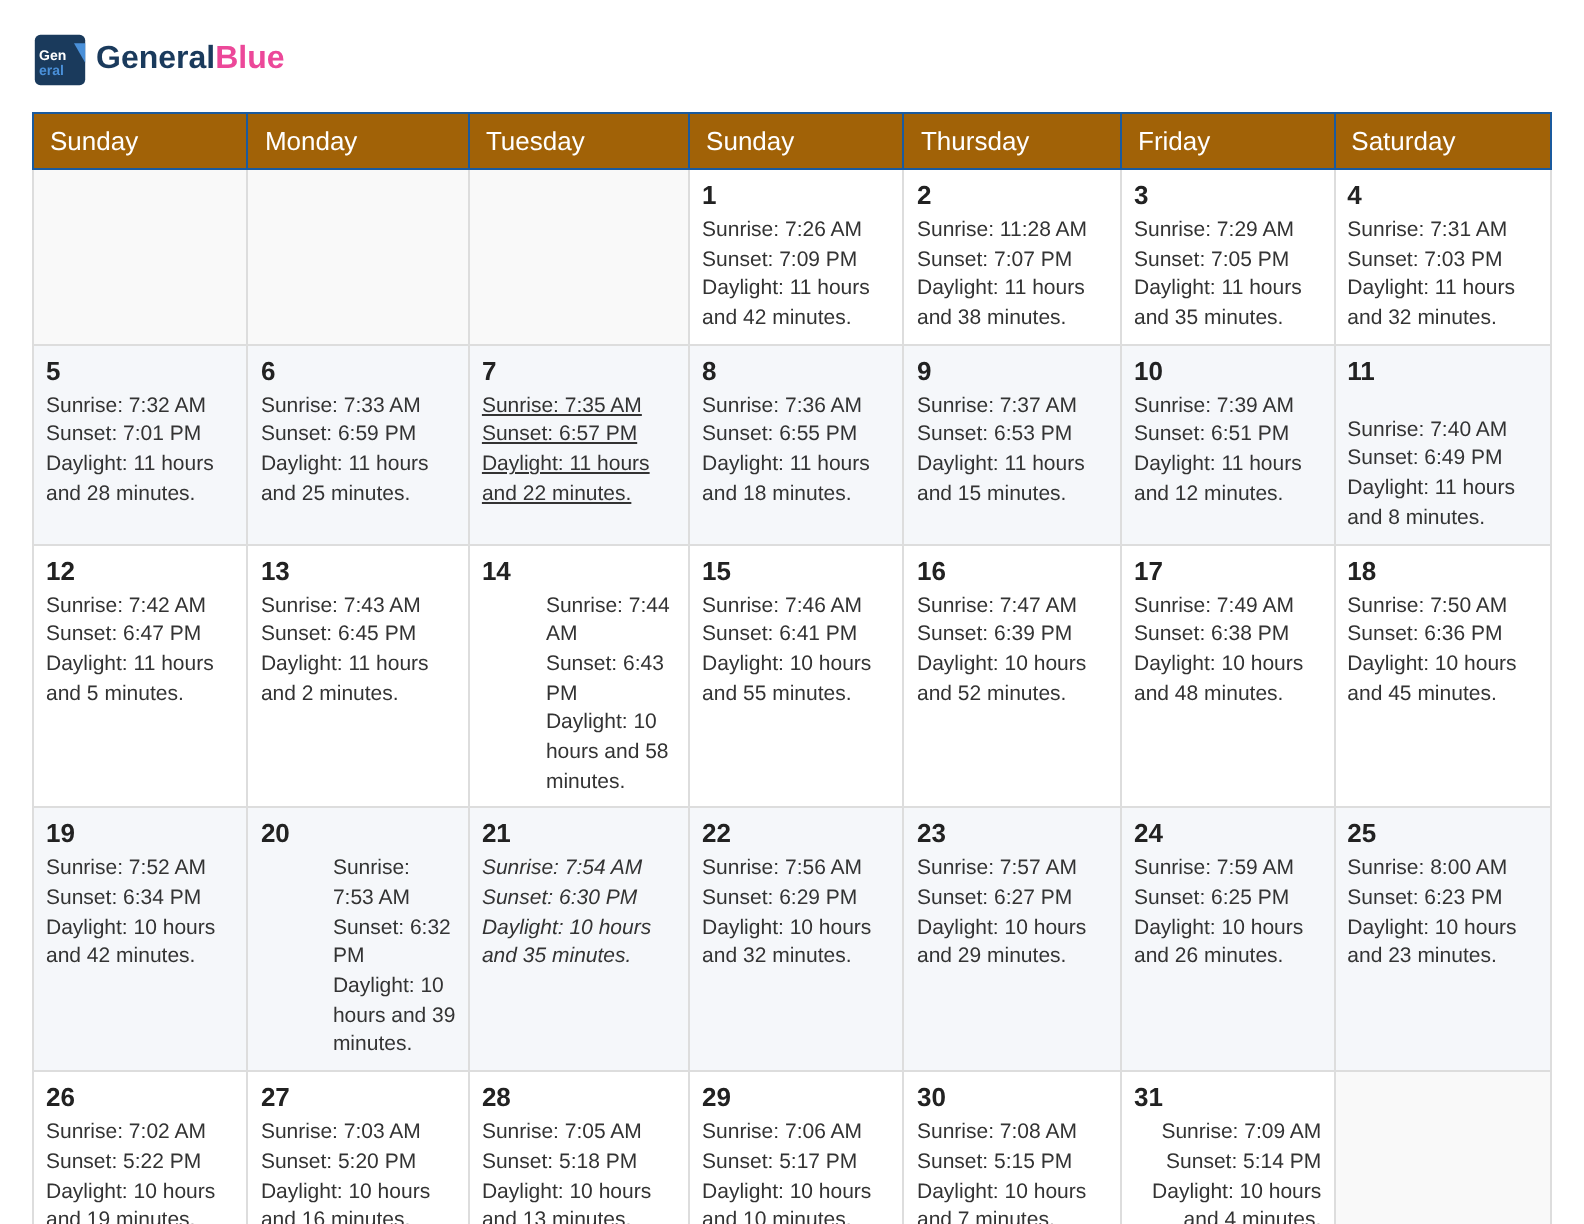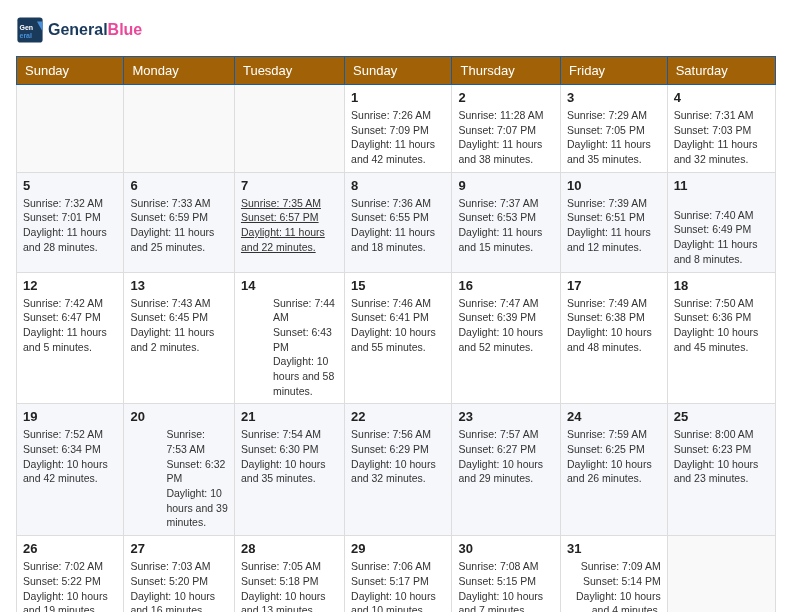--- a/index.html
+++ b/index.html
@@ -239,21 +239,21 @@
 Daylight: 10 hours and 42 minutes.</div>
         </td>
         <td>
           <span class="day-num">20</span>
           <div class="day-info" style="white-space: pre-line; margin-left: 36px;">Sunrise: 7:53 AM
 Sunset: 6:32 PM
 Daylight: 10 hours and 39 minutes.</div>
         </td>
         <td>
           <span class="day-num">21</span>
-          <div class="day-info" style="white-space: pre-line;">Sunrise: 7:54 AM
+          <div class="day-info" style="white-space: pre-line; font-style: italic;">Sunrise: 7:54 AM
 Sunset: 6:30 PM
 Daylight: 10 hours and 35 minutes.</div>
         </td>
         <td>
           <span class="day-num">22</span>
           <div class="day-info" style="white-space: pre-line;">Sunrise: 7:56 AM
 Sunset: 6:29 PM
 Daylight: 10 hours and 32 minutes.</div>
         </td>
         <td>

